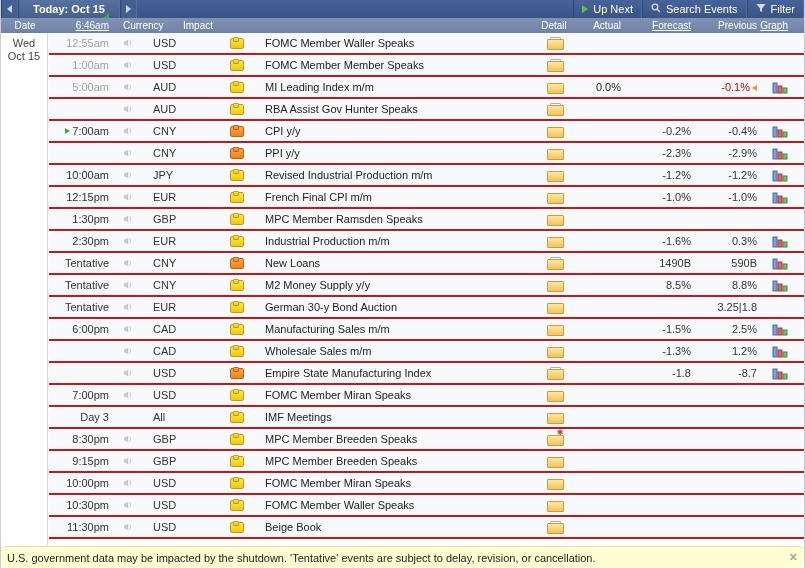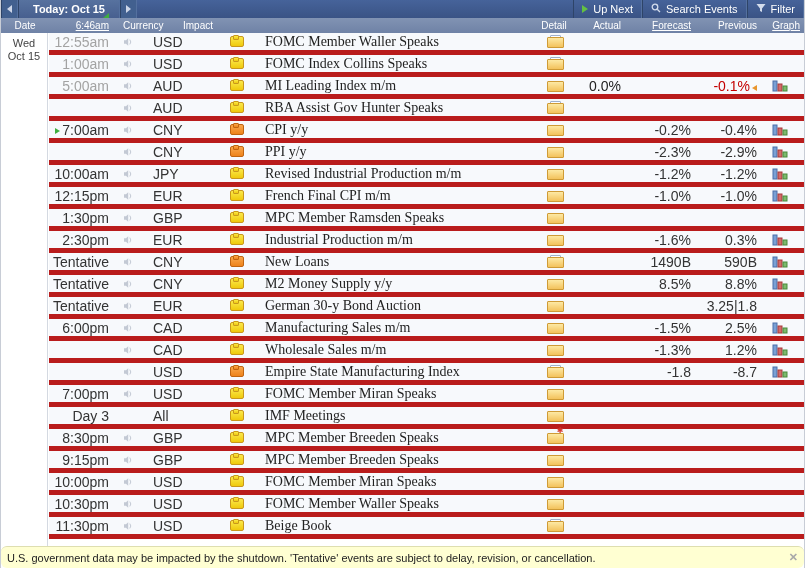--- a/index.html
+++ b/index.html
@@ -24,40 +24,40 @@
   .ch { overflow:hidden; white-space:nowrap; }
   .ch-date     { width:48px; text-align:center; }
   .ch-time     { width:66px; text-align:right; padding-right:6px; text-decoration:underline; cursor:pointer; }
   .ch-cur      { width:68px; padding-left:8px; }
   .ch-impact   { width:56px; }
   .ch-event    { flex:1; }
   .ch-detail   { width:30px; text-align:center; }
   .ch-actual   { width:52px; text-align:right; }
   .ch-forecast { width:70px; text-align:right;text-decoration:underline; }
   .ch-previous { width:66px; text-align:right; }
-  .ch-graph    { width:47px; text-align:right; padding-right:4px;text-decoration:underline; }
+  .ch-graph    { width:47px; text-align:right; padding-right:16px;text-decoration:underline; }
 
   
   .datestrip { position:absolute; top:33px; bottom:22px; left:0; width:47px; background:#fff; border-right:1px solid #d4d9e1; font-size:11px; color:#444; text-align:center; padding-top:4px; line-height:13px; }
 
   
   .list { position:absolute; top:33px; left:48px; right:0; }
-  .row { display:flex; align-items:center; height:22px; border-bottom:5px solid #b91c1c; background:#f7f9fc; font-size:14px; color:#333; }
+  .row { display:flex; align-items:center; height:22px; border-bottom:2px solid #b91c1c; background:#f7f9fc; font-size:11px; color:#333; }
   .c-time { width:66px; text-align:right; padding-right:6px; white-space:nowrap; color:#333; }
   .c-time.past { color:#a3a3a3; }
   .upnext-arrow { display:none; width:0; height:0; border-top:3px solid transparent; border-bottom:3px solid transparent; border-left:5px solid #3fae3f; margin-right:2px; vertical-align:1px; }
   .c-time.upnext .upnext-arrow { display:inline-block; }
   .c-speaker { width:26px; display:flex; justify-content:center; cursor:pointer; }
   .c-cur { width:68px; padding-left:12px; }
   .c-impact { width:56px; display:flex; justify-content:center; cursor:pointer; }
   .imp { width:14px; height:11px; border-radius:2px; position:relative; }
   .imp::before { content:''; position:absolute; top:-2px; left:2px; width:4px; height:3px; border-radius:1px; background:inherit; border:inherit; }
   .imp.yellow { background:linear-gradient(#fbe94a,#efc90d); border:1px solid #c9971c; }
   .imp.orange { background:linear-gradient(#f9a84d,#ee821a); border:1px solid #c06410; }
-  .c-event { flex:1; color:#222; cursor:pointer; overflow:hidden; white-space:nowrap;font-family:Liberation Serif, serif; }
+  .c-event { flex:1; color:#222; cursor:pointer; overflow:hidden; white-space:nowrap; }
   .c-detail { width:30px; display:flex; justify-content:center; cursor:pointer; }
   .d-icon { position:relative; width:15px; height:13px; }
   .d-icon::before { content:''; position:absolute; bottom:0; left:0; width:15px; height:9px; background:linear-gradient(#fde9a4,#f3c25c); border:1px solid #cf9b36; border-radius:1px; z-index:2; }
   .d-paper::after { content:''; position:absolute; top:0; left:3px; width:9px; height:10px; background:#fdfdff; border:1px solid #9fb0cc; border-radius:1px; z-index:1; }
   .d-star::after { content:'\2731'; position:absolute; top:-5px; right:-2px; font-size:8px; color:#d63a2f; z-index:3; }
   .c-actual { width:52px; text-align:right; color:#222; }
   .c-forecast { width:70px; text-align:right; }
   .c-previous { width:66px; text-align:right; white-space:nowrap; }
   .c-previous.red { color:#c40000; }
   .revflag { display:inline-block; width:0; height:0; border-top:3px solid transparent; border-bottom:3px solid transparent; border-right:5px solid #e8962e; margin-left:2px; }
@@ -157,21 +157,21 @@
       <div class="c-speaker">
         <svg width="11" height="10" viewBox="0 0 11 10">
             <path d="M1 3.2 L3 3.2 L5.2 1.2 L5.2 8.8 L3 6.8 L1 6.8 Z" fill="#c3c9d4"></path>
             <path d="M6.8 2.6 Q8.8 5 6.8 7.4" stroke="#c3c9d4" stroke-width="1" fill="none"></path>
           </svg>
       </div>
       <div class="c-cur">USD</div>
       <div class="c-impact">
           <span class="imp yellow"></span>
         </div>
-      <div class="c-event">FOMC Index Collins Speaks</div>
+      <div class="c-event">FOMC Member Member Speaks</div>
       <div class="c-detail">
           <span class="d-icon d-paper"></span>
         </div>
       <div class="c-actual"></div>
       <div class="c-forecast"></div>
       <div class="c-previous"></div>
       <div class="c-graph nograph">
         <svg width="17" height="13" viewBox="0 0 17 13">
             <rect x="1" y="2" width="4" height="10" fill="#7aa0d4" stroke="#4a6ea8" stroke-width="1"></rect>
             <rect x="6" y="5" width="4" height="7" fill="#d46a6a" stroke="#a83a3a" stroke-width="1"></rect>

